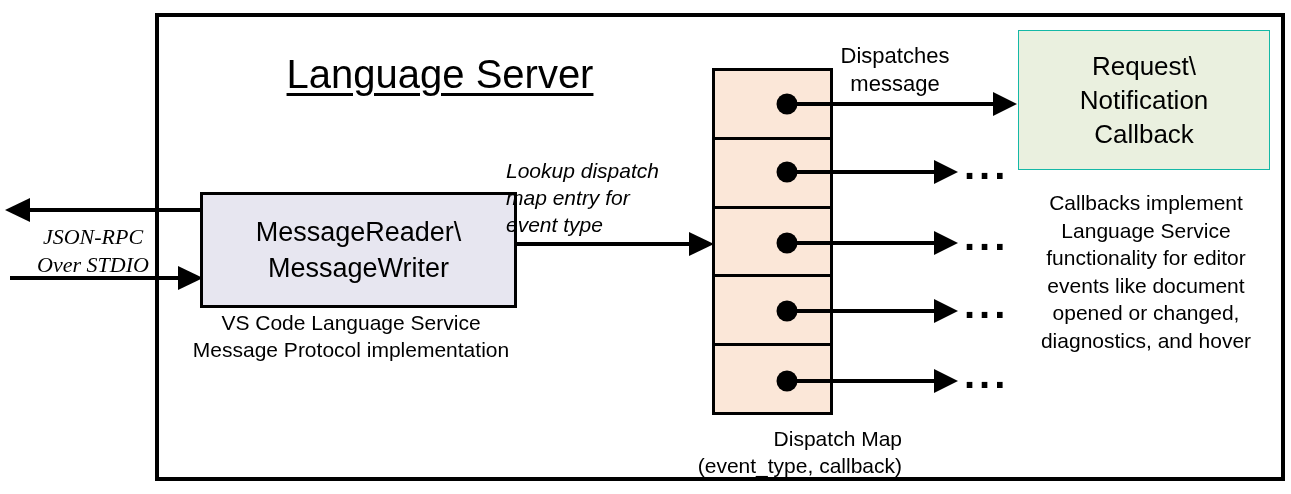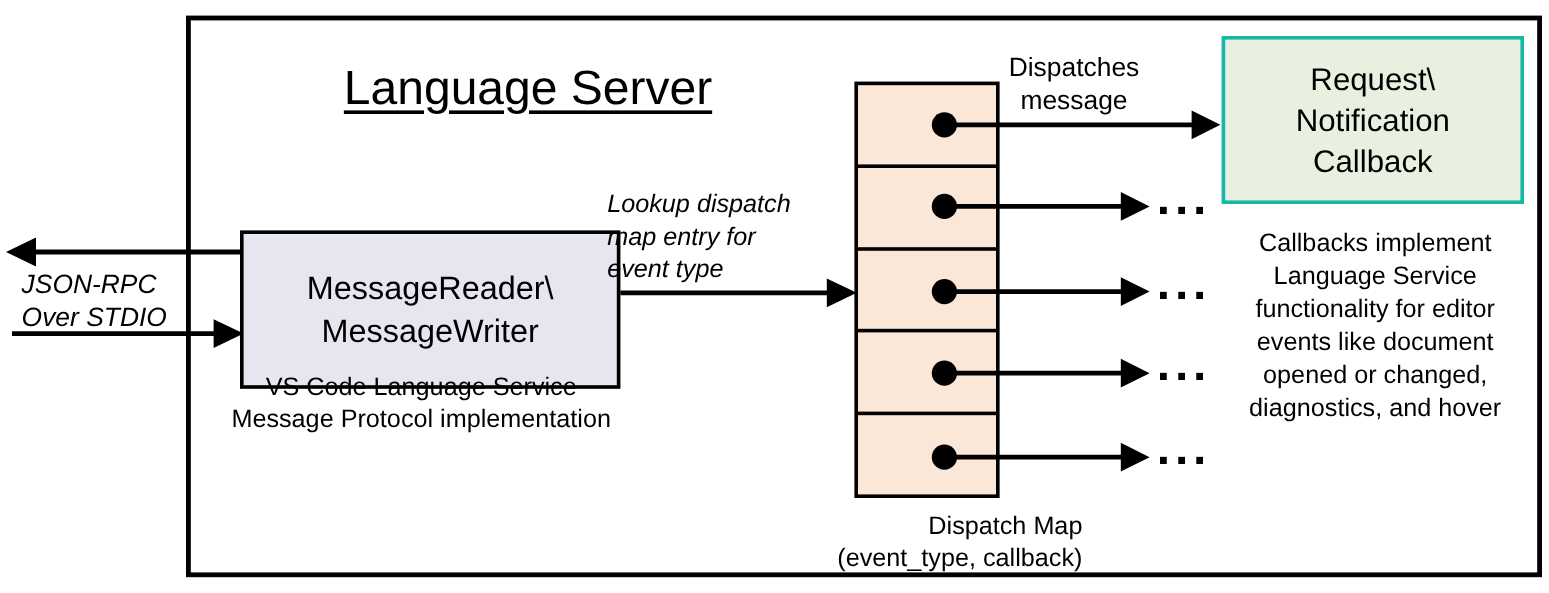--- a/index.html
+++ b/index.html
@@ -27,28 +27,30 @@
     text-align: center;
     font-size: 40px;
     text-decoration: underline;
     text-decoration-thickness: 3px;
     text-underline-offset: 5px;
     white-space: nowrap;
   }
 
   .json-label {
     left: 18px; top: 223px; width: 150px;
+    text-align: center;
     font-style: italic;
     font-size: 22px;
     line-height: 28px;
+    font-family: Liberation Serif, serif;
   }
 
   .reader-box {
     left: 200px; top: 192px;
-    width: 317px; height: 132px;
+    width: 317px; height: 116px;
     box-sizing: border-box;
     background: #e7e6f0;
     border: 3px solid #000;
     display: flex; flex-direction: column;
     justify-content: center; align-items: center;
     font-size: 27px; line-height: 36px;
     text-align: center;
   }
 
   .reader-caption {
@@ -85,21 +87,21 @@
     left: 815px; top: 42px; width: 160px;
     text-align: center;
     font-size: 22px; line-height: 28px;
   }
 
   .callback-box {
     left: 1018px; top: 30px;
     width: 252px; height: 140px;
     box-sizing: border-box;
     background: #eaf0df;
-    border: 3px solid #14b8a6;
+    border: 1px solid #14b8a6;
     display: flex; flex-direction: column;
     justify-content: center; align-items: center;
     font-size: 26px; line-height: 34px;
     text-align: center;
   }
 
   .right-note {
     left: 1018px; top: 189px; width: 256px;
     text-align: center;
     font-size: 21px; line-height: 27.5px;

